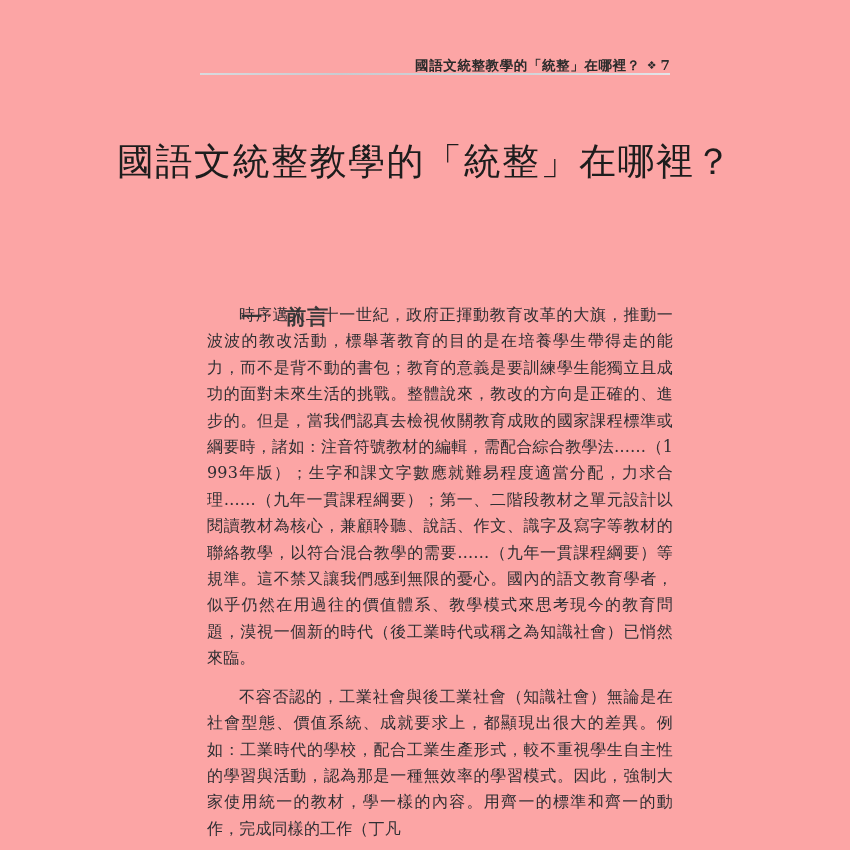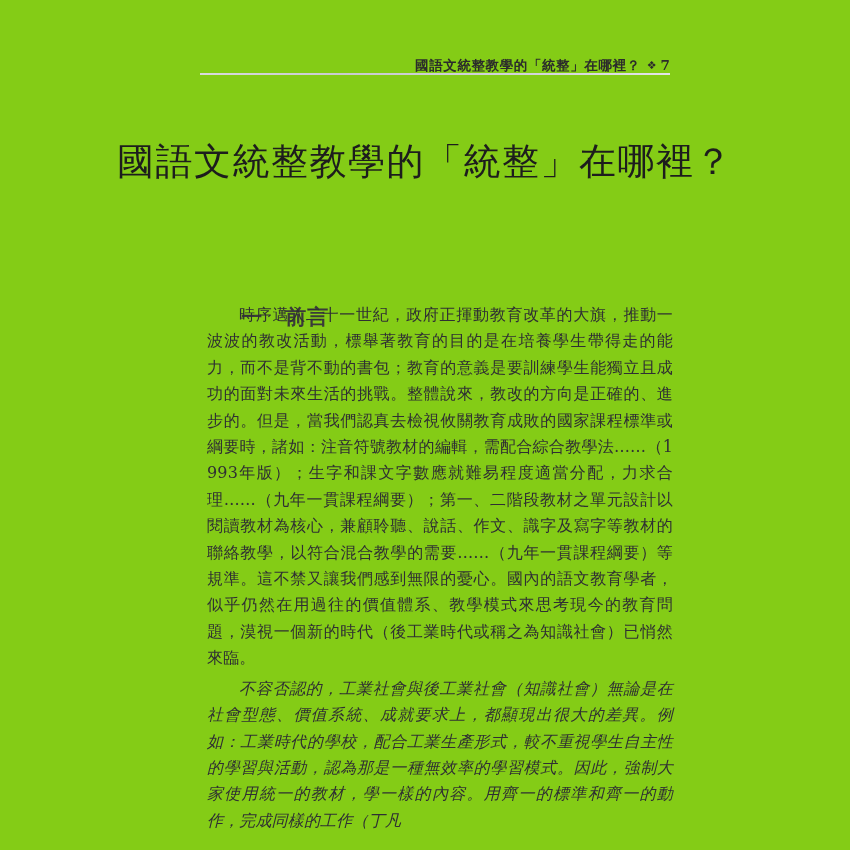--- a/index.html
+++ b/index.html
@@ -11,21 +11,21 @@
     height: 850px;
     background: #ffffff;
     font-family: "DejaVu Serif", serif;
     overflow: hidden;
   }
 
   .page {
     position: relative;
     width: 850px;
     height: 850px;
-    background: #84cc16;
+    background: #fca5a5;
     box-sizing: border-box;
   }
 
   
   .running-header {
     position: absolute;
     top: 46px;
     left: 200px;
     width: 470px;
     height: 26px;
@@ -117,22 +117,21 @@
     font-size: 16px;
     color: #2f2f33;
     line-height: 26.4px;
     text-align: justify;
     text-justify: inter-character;
     letter-spacing: 0.15px;
     text-indent: 2em;
     word-break: break-all;
   }
   .para + .para {
-    margin-top: 4px;
-    font-style: italic;
+    margin-top: 12px;
   }
 </style>
 </head>
 <body>
 
 <div class="page">
 
   <div class="running-header">
     <span class="running-header-title">國語文統整教學的「統整」在哪裡？</span>
     <span class="header-ornament">❖</span>

